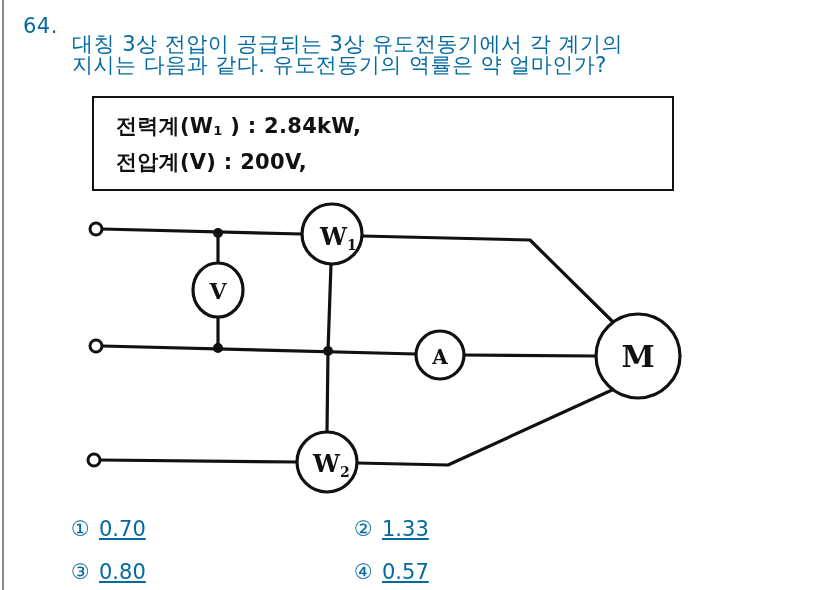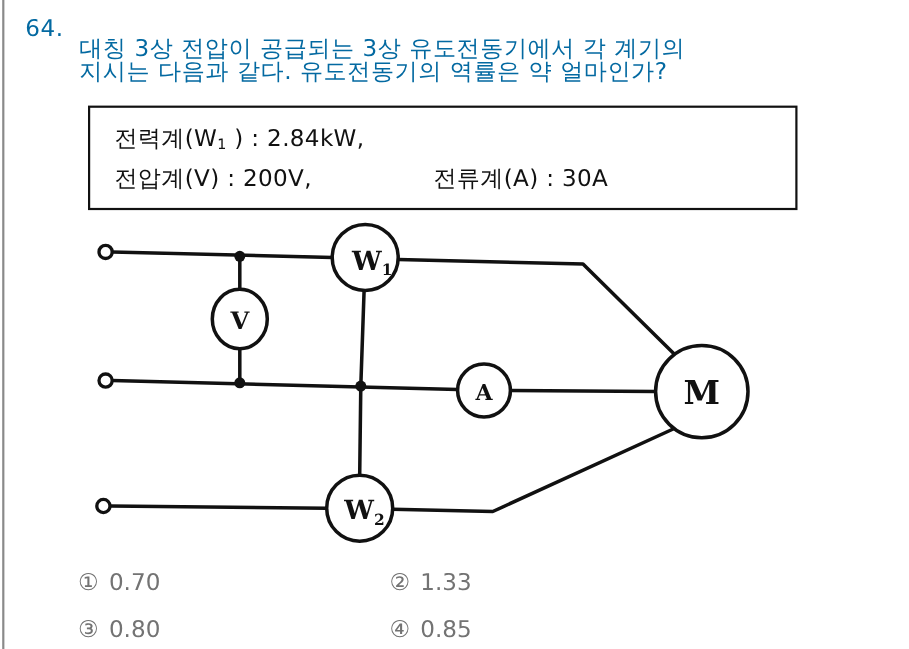--- a/index.html
+++ b/index.html
@@ -11,56 +11,55 @@
   .left-border {
     position: absolute; left: 2px; top: 0; width: 2px; height: 590px; background: #8a8a8a;
   }
   .q-line {
     position: absolute; font-size: 21px; letter-spacing: 0.5px; white-space: nowrap; color: #0369a1;
   }
   #q-num { left: 23px; top: 14px; }
   #q-l1 { left: 72px; top: 14px; margin-top: 16px; }
   #q-l2 { left: 72px; top: 51px; }
   .readings-box {
-    position: absolute; left: 80px; top: 96px; width: 645px; height: 95px;
-    border: 2px solid #111; box-sizing: border-box; background: #fff;
+    position: absolute; left: 92px; top: 96px; width: 582px; height: 95px;
+    border: 2px solid #111; box-sizing: border-box; background: #fff; font-weight: bold;
   }
   .reading {
     position: absolute; font-size: 21px; white-space: nowrap; color: #111;
     font-family: "DejaVu Sans", "Liberation Sans", sans-serif; letter-spacing: 0.3px;
   }
   .reading sub { font-size: 13px; vertical-align: -2px; }
   #r-w1 { left: 22px; top: 14px; }
   #r-w2 { left: 312px; top: 14px; }
   #r-v  { left: 22px; top: 50px; text-align: right; }
   #r-a  { left: 312px; top: 50px; }
   svg.circuit { position: absolute; left: 0; top: 0; }
   .choice {
-    position: absolute; font-size: 21px; white-space: nowrap; color: #737373;
+    position: absolute; font-size: 21px; white-space: nowrap; color: #0369a1; text-decoration: underline;
   }
   .choice .num { display: inline-block; width: 28px; }
   #c1 { left: 71px; top: 517px; }
   #c2 { left: 354px; top: 517px; }
   #c3 { left: 71px; top: 560px; }
   #c4 { left: 354px; top: 560px; }
   .meter-label { font-family: "DejaVu Serif", "Liberation Serif", serif; font-weight: bold; }
 </style>
 </head>
 <body>
 
 <div class="left-border"></div>
 
 <div class="q-line" id="q-num">64.</div>
 <div class="q-line" id="q-l1">대칭 3상 전압이 공급되는 3상 유도전동기에서 각 계기의</div>
 <div class="q-line" id="q-l2">지시는 다음과 같다. 유도전동기의 역률은 약 얼마인가?</div>
 
 <div class="readings-box">
   <div class="reading" id="r-w1"><span>전력계(W</span><sub>1</sub><span> ) : 2.84kW,</span></div>
   <div class="reading" id="r-v">전압계(V) : 200V,</div>
-  <div class="reading" id="r-a">전류계(A) : 30A</div>
 </div>
 
 <svg class="circuit" width="826" height="590" viewBox="0 0 826 590">
   <g stroke="#111" stroke-width="3.2" fill="none" stroke-linecap="round" stroke-linejoin="round">
 
     <line x1="102" y1="229" x2="302" y2="234"></line>
     <polyline points="362,236 530,240 612,321"></polyline>
 
     <line x1="102" y1="346" x2="416" y2="354"></line>
     <line x1="464" y1="355" x2="596" y2="356"></line>
@@ -99,13 +98,13 @@
     <text x="218" y="299" font-size="22" text-anchor="middle">V</text>
     <text x="440" y="364" font-size="20" text-anchor="middle">A</text>
     <text x="313" y="472" font-size="24"><tspan>W</tspan><tspan font-size="14" dy="5">2</tspan></text>
     <text x="638" y="367" font-size="30" text-anchor="middle">M</text>
   </g>
 </svg>
 
 <div class="choice" id="c1"><span class="num">①</span><span>0.70</span></div>
 <div class="choice" id="c2"><span class="num">②</span><span>1.33</span></div>
 <div class="choice" id="c3"><span class="num">③</span><span>0.80</span></div>
-<div class="choice" id="c4"><span class="num">④</span><span>0.85</span></div>
+<div class="choice" id="c4"><span class="num">④</span><span>0.57</span></div>
 
 </body></html>

